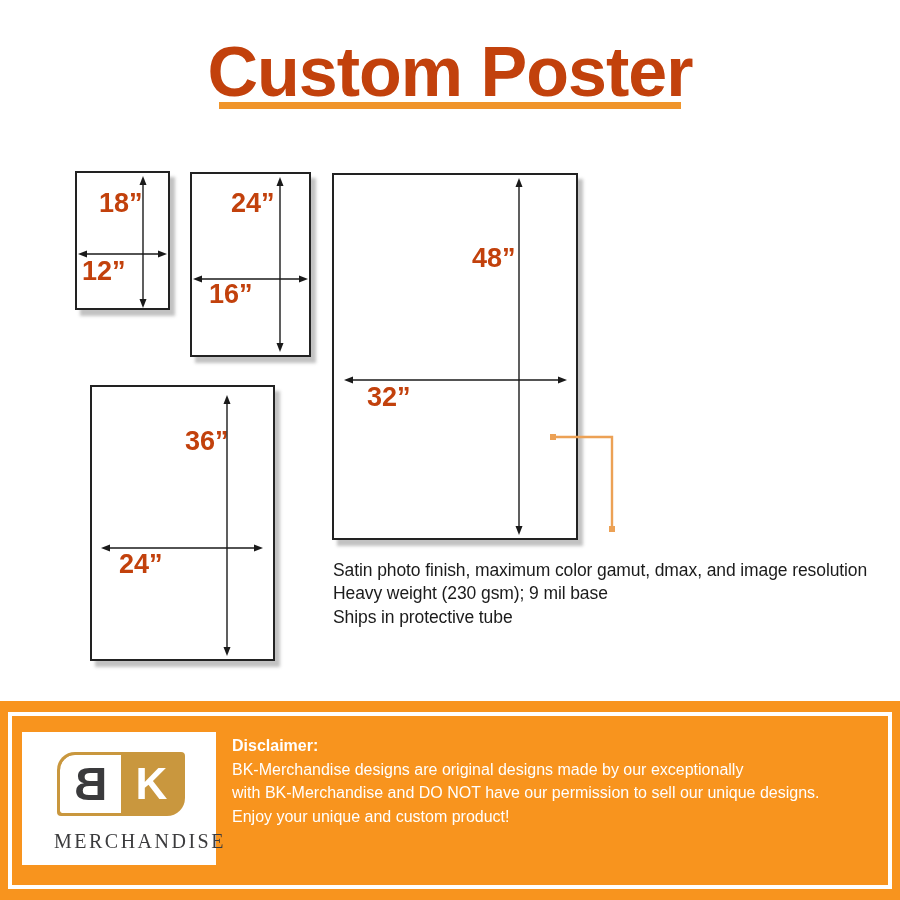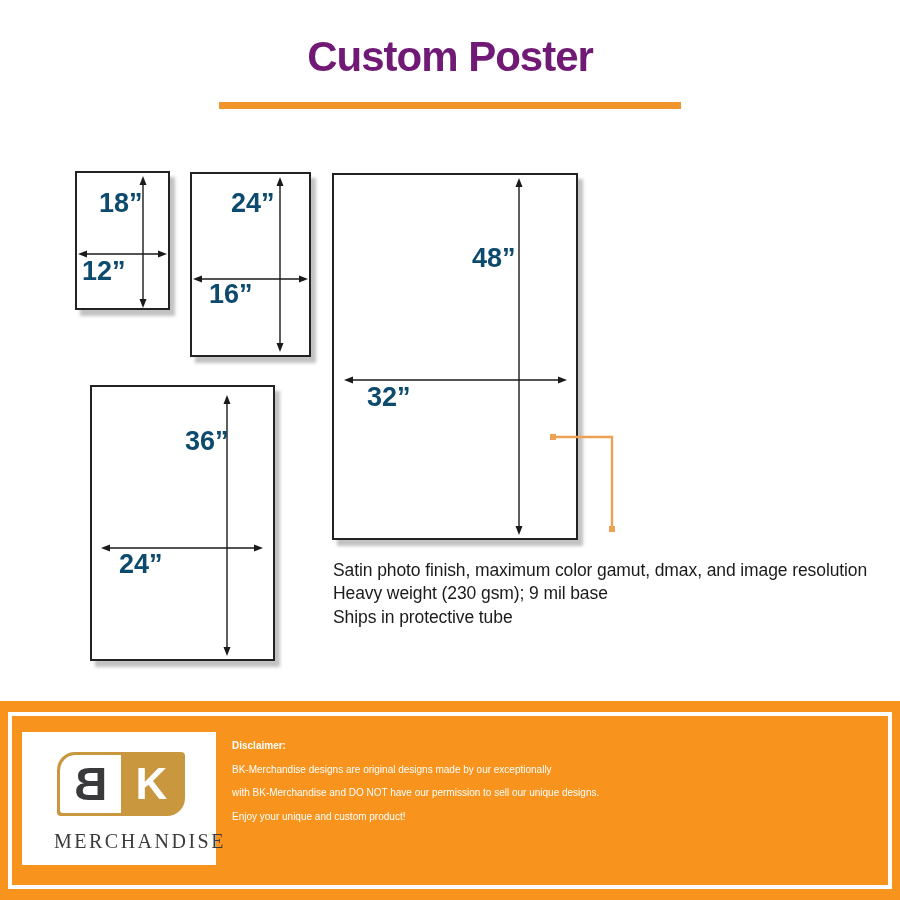--- a/index.html
+++ b/index.html
@@ -4,39 +4,39 @@
 <style>
   html,body{margin:0;padding:0;}
   body{
     width:900px;height:900px;position:relative;overflow:hidden;
     background:#ffffff;
     font-family:"Liberation Sans", sans-serif;
   }
   
   .title{
     position:absolute;top:34px;left:0;right:0;text-align:center;
-    font-size:42px;font-weight:700;line-height:1.1;color:#701a75;letter-spacing:-1px;
+    font-size:70px;font-weight:700;line-height:1.1;color:#c2410c;letter-spacing:-1px;
   }
   .underline{
     position:absolute;left:219px;top:102px;width:462px;height:7px;
     background:var(--underline-orange,#F0952B);
   }
   
   .poster{
     position:absolute;background:#ffffff;border:2px solid #222222;
     box-sizing:border-box;
     box-shadow:5px 6px 3px rgba(120,120,120,0.45);
   }
   .p1{left:75px;top:171px;width:95px;height:139px;}
   .p2{left:190px;top:172px;width:121px;height:185px;}
   .p3{left:332px;top:173px;width:246px;height:367px;}
   .p4{left:90px;top:385px;width:185px;height:276px;}
   .dim-label{
     position:absolute;font-weight:700;font-size:27px;line-height:1;
-    color:#0c4a6e;white-space:nowrap;
+    color:#c2410c;white-space:nowrap;
   }
   #lab-h1{left:99px;top:190px;}
   #lab-w1{left:82px;top:258px;}
   #lab-h2{left:231px;top:190px;}
   #lab-w2{left:209px;top:281px;}
   #lab-h3{left:472px;top:245px;}
   #lab-w3{left:367px;top:384px;}
   #lab-h4{left:185px;top:428px;}
   #lab-w4{left:119px;top:551px;}
   .arrows{
@@ -90,21 +90,21 @@
   .letter-k{
     font-weight:800;font-size:44px;line-height:1;color:#ffffff;
   }
   .wordmark{
     position:absolute;left:0;right:0;top:98px;text-align:center;
     font-family:"Liberation Serif", serif;
     font-size:20px;letter-spacing:2.5px;color:#3b3b3d;margin-left:32px;
   }
   .disclaimer{
     position:absolute;left:232px;top:33px;color:#ffffff;
-    font-size:10px;line-height:23.6px;white-space:nowrap;
+    font-size:16px;line-height:23.6px;white-space:nowrap;
   }
   .disclaimer .bold{font-weight:700;}
 </style>
 </head>
 <body>
 
 <div class="title">Custom Poster</div>
 <div class="underline"></div>
 
 <div class="poster p1"></div>

